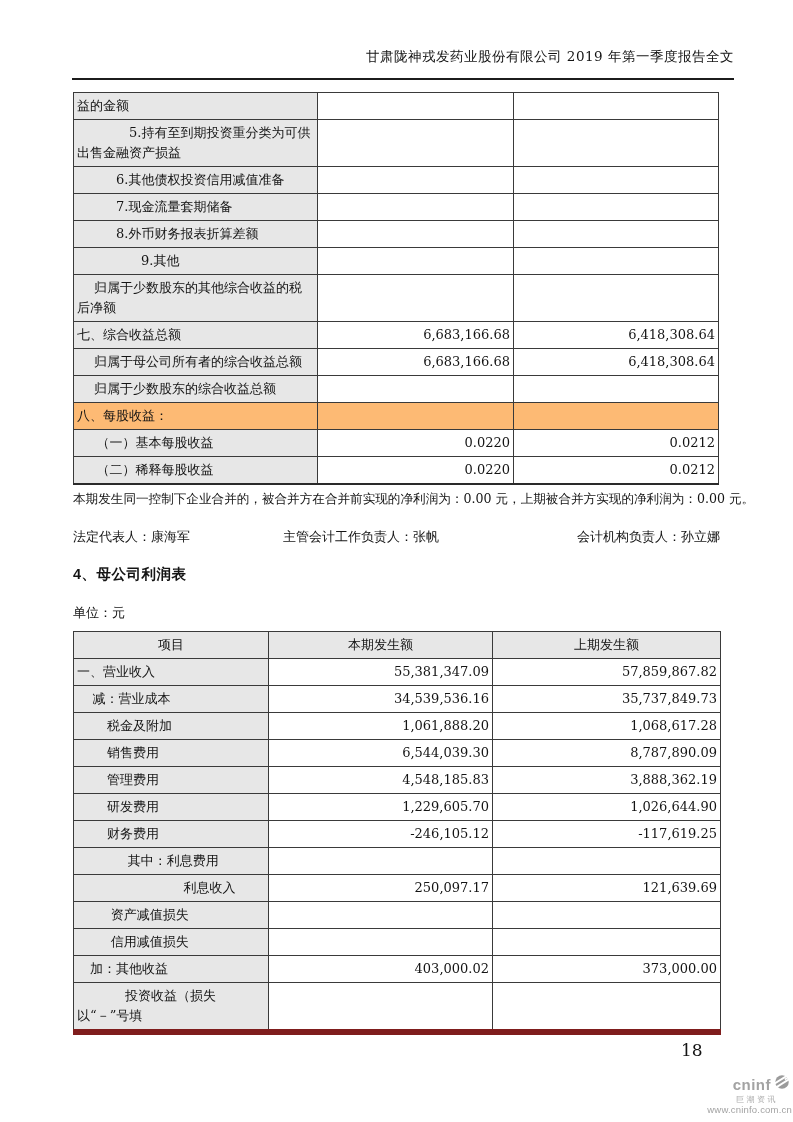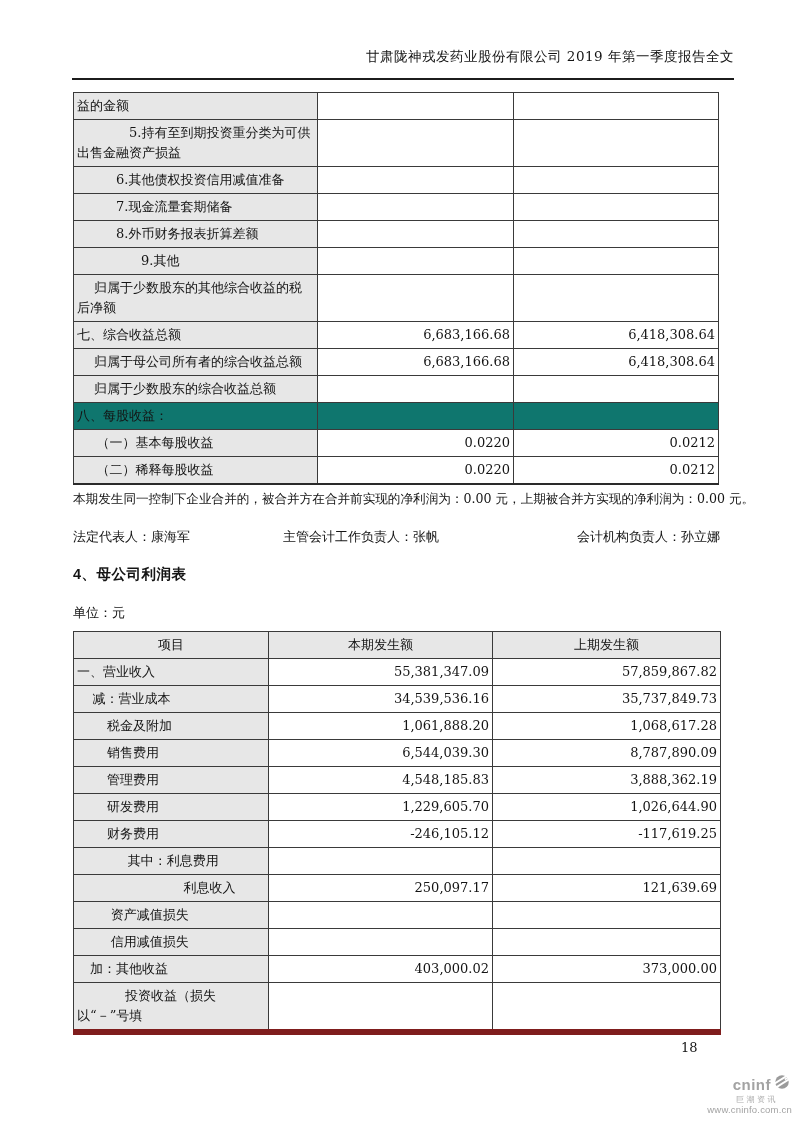--- a/index.html
+++ b/index.html
@@ -17,37 +17,37 @@
   .fin-table{position:absolute;left:73px;border:1px solid #3a3a3a;}
   .t1{top:92px;width:645px;border-bottom:2px solid #2a2a2a;}
   .t2{top:631px;width:647px;border-bottom:6px solid #7f1d1d;}
   td,th{
     border:1px solid #3a3a3a;font-size:13px;line-height:20px;
     padding:3px 3px;vertical-align:middle;font-weight:normal;
     overflow:hidden;
   }
   td.label{background:#e7e7e7;text-align:left;}
   td.val{text-align:right;background:#ffffff;font-size:13px;}
-  tr.shaded td{background:#0f766e;}
+  tr.shaded td{background:#fdba74;}
   .t2 thead th{background:#e7e7e7;text-align:center;}
   .note{
     position:absolute;top:491px;left:73px;width:660px;
     font-size:12.6px;white-space:nowrap;
   }
   .signers{position:absolute;top:528px;left:73px;width:647px;height:18px;font-size:13px;}
   .signers .s1{position:absolute;left:0;top:0;}
   .signers .s2{position:absolute;left:210px;top:0;}
   .signers .s3{position:absolute;right:0;top:0;}
   .sec-title{
     position:absolute;top:565px;left:73px;
     font-family:"Liberation Sans","DejaVu Sans",sans-serif;
     font-size:14.5px;font-weight:bold;letter-spacing:.5px;
   }
   .unit{position:absolute;top:604px;left:73px;width:647px;text-align:left;font-size:13px;}
-  .pagenum{position:absolute;top:1040px;left:681px;font-size:13px;}
+  .pagenum{position:absolute;top:1040px;left:681px;font-size:17px;}
   .logo{
     position:absolute;top:1073px;left:698px;width:94px;
     color:#a3a3a3;font-family:"Liberation Sans","DejaVu Sans",sans-serif;
     line-height:1.15;
   }
   .logo-top{display:flex;align-items:center;justify-content:flex-end;gap:1px;}
   .logo-brand{font-weight:bold;font-size:15px;letter-spacing:.5px;color:#a3a3a3;}
   .logo-cn{font-size:8px;letter-spacing:2.5px;text-align:right;padding-right:14px;color:#ababab;}
   .logo-url{font-size:9.5px;text-align:right;color:#a3a3a3;letter-spacing:.2px;}
 </style>

